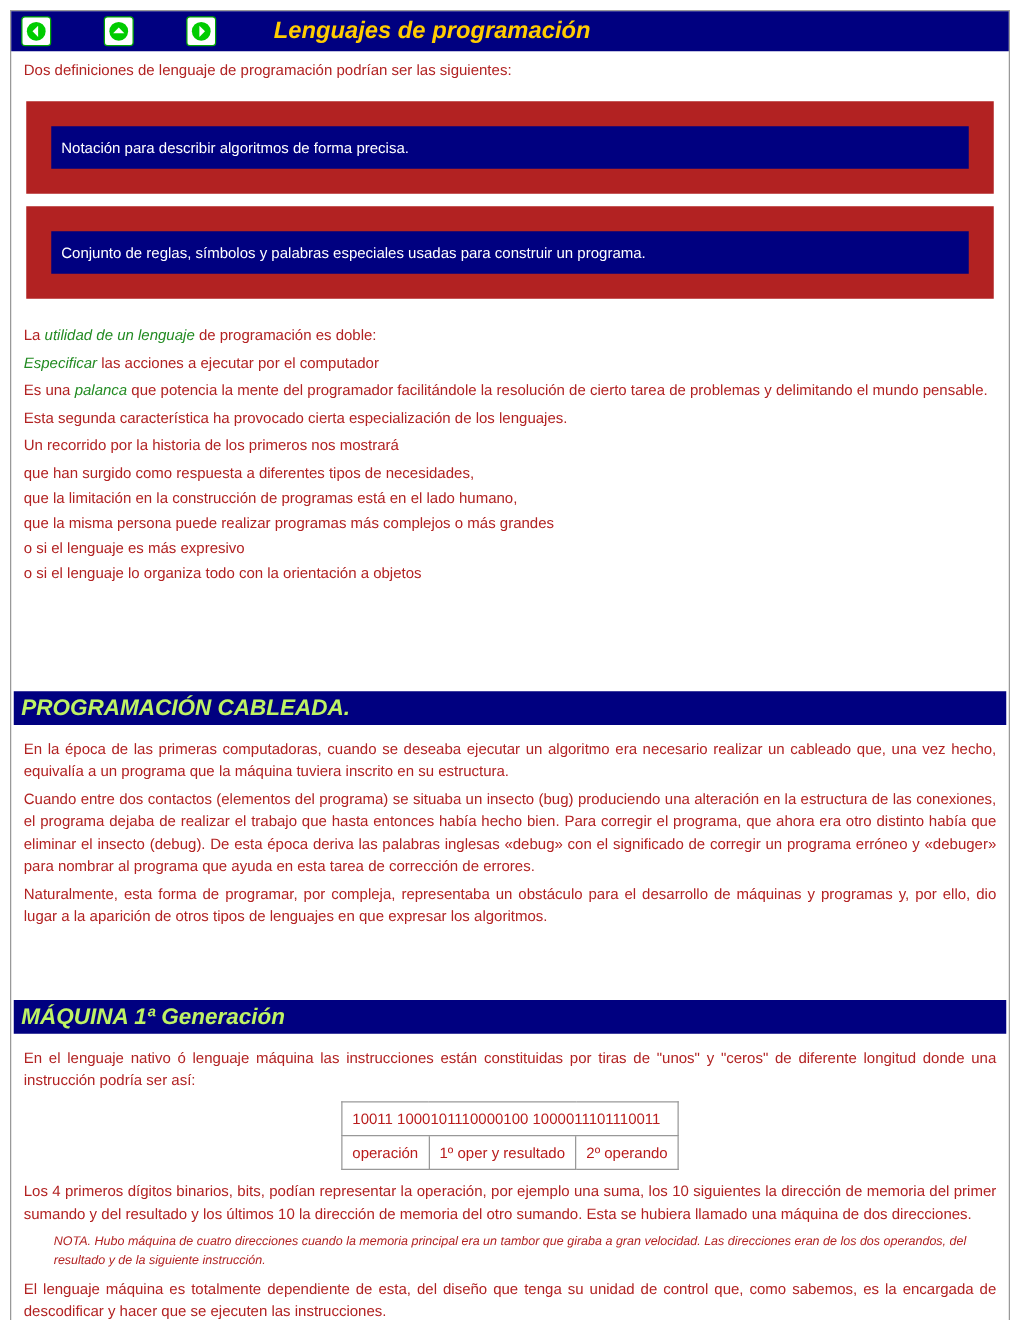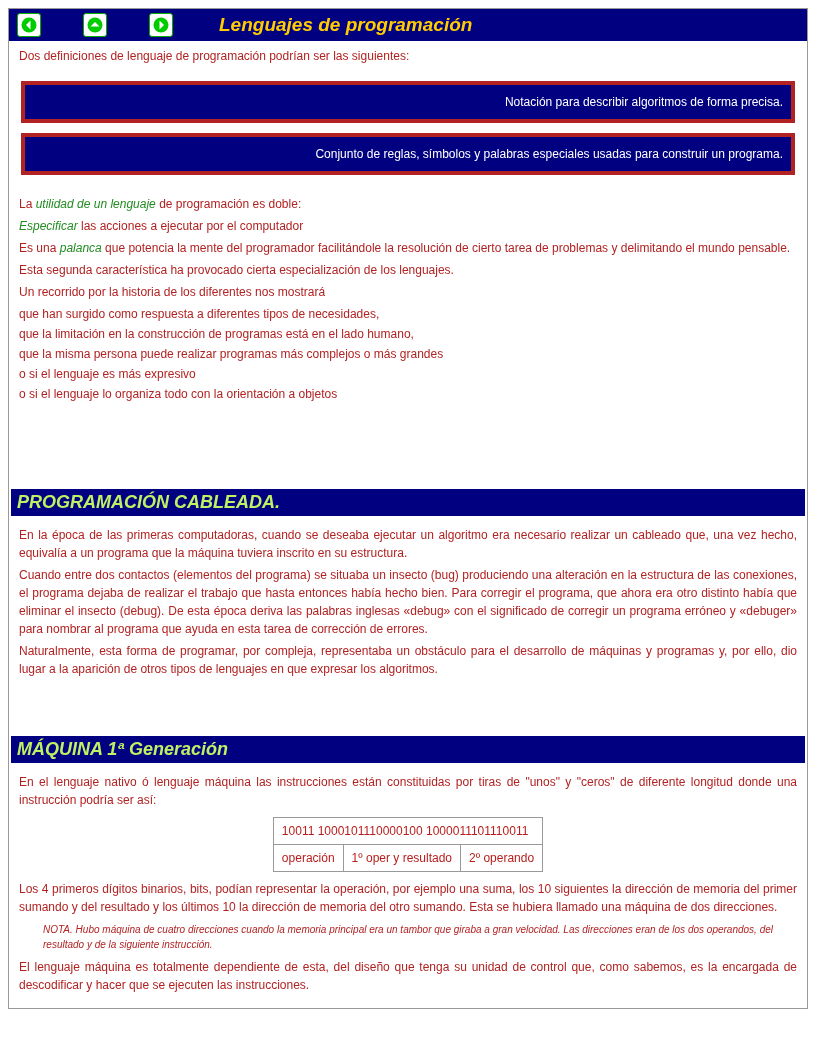--- a/index.html
+++ b/index.html
@@ -3,21 +3,21 @@
 <meta charset="utf-8">
 <style>
   * { box-sizing: border-box; margin: 0; padding: 0; }
   body { font-family: Verdana, Arial, sans-serif; font-size: 12px; background: #fff; width: 816px; }
   .page { border: 1px solid #999; margin: 8px; padding: 0 0 4px 0; }
   .topbar { background: #000080; display: flex; align-items: center; padding: 4px 8px; gap: 32px; }
   .navbtn { width: 24px; height: 24px; border: 1px solid #0a0; background: #fff; border-radius: 3px; margin-right: 10px; display: flex; align-items: center; justify-content: center; }
   .navbtn svg { width: 18px; height: 18px; }
   .toptitle { color: #ffcc00; font-weight: bold; font-style: italic; font-size: 19px; margin-left: 4px; }
   .content { padding: 6px 10px; color: #b22222; font-size: 12px; line-height: 1.5; }
-  .callout-wrap { margin: 10px 12px; padding: 4px; background: #b22222; text-align: right; }
+  .callout-wrap { margin: 10px 12px; padding: 20px; background: #b22222; }
   .callout { background: #000080; color: #fff; padding: 10px 8px; font-size: 12px; }
   .justify { text-align: justify; }
   .green-em { color: #228b22; font-style: italic; }
   .section-hdr { background: #000080; color: #bef264; font-weight: bold; font-style: italic; font-size: 18px; padding: 3px 6px; margin: 0 2px; }
   .para { margin: 4px 0; }
   .sub { color: #b22222; margin: 2px 0; }
   .o { color: #b22222; margin: 2px 0; padding-left: 0; }
   table.bin { border-collapse: collapse; margin: 8px auto; color: #b91c1c; font-size: 12px; }
   table.bin td { border: 1px solid #999; padding: 4px 8px; text-align: left; }
   .note { color: #b22222; font-style: italic; font-size: 10px; margin: 6px 24px; text-align: justify; }
@@ -65,21 +65,21 @@
     <div class="para">
       <span>La </span><span class="green-em">utilidad de un lenguaje</span><span> de programación es doble:</span>
     </div>
     <div class="para">
       <span class="green-em"> Especificar</span><span> las acciones a ejecutar por el computador</span>
     </div>
     <div class="para justify">
       <span> Es una </span><span class="green-em">palanca</span><span> que potencia la mente del programador facilitándole la resolución de cierto tarea de problemas y delimitando el mundo pensable.</span>
     </div>
     <div class="para">Esta segunda característica ha provocado cierta especialización de los lenguajes.</div>
-    <div class="para">Un recorrido por la historia de los  diferentes nos mostrará</div>
+    <div class="para">Un recorrido por la historia de los  primeros nos mostrará</div>
     <div class="sub"> que han surgido como respuesta a diferentes tipos de necesidades,</div>
     <div class="sub"> que la limitación en la construcción de programas está en el lado humano,</div>
     <div class="sub"> que la misma persona puede realizar programas más complejos o más grandes</div>
     <div class="o">o  si el lenguaje es más expresivo</div>
     <div class="o">o  si el lenguaje lo organiza todo con la orientación a objetos</div>
   </div>
 
   <div class="spacer"></div>
   <div class="spacer2"></div>
 

